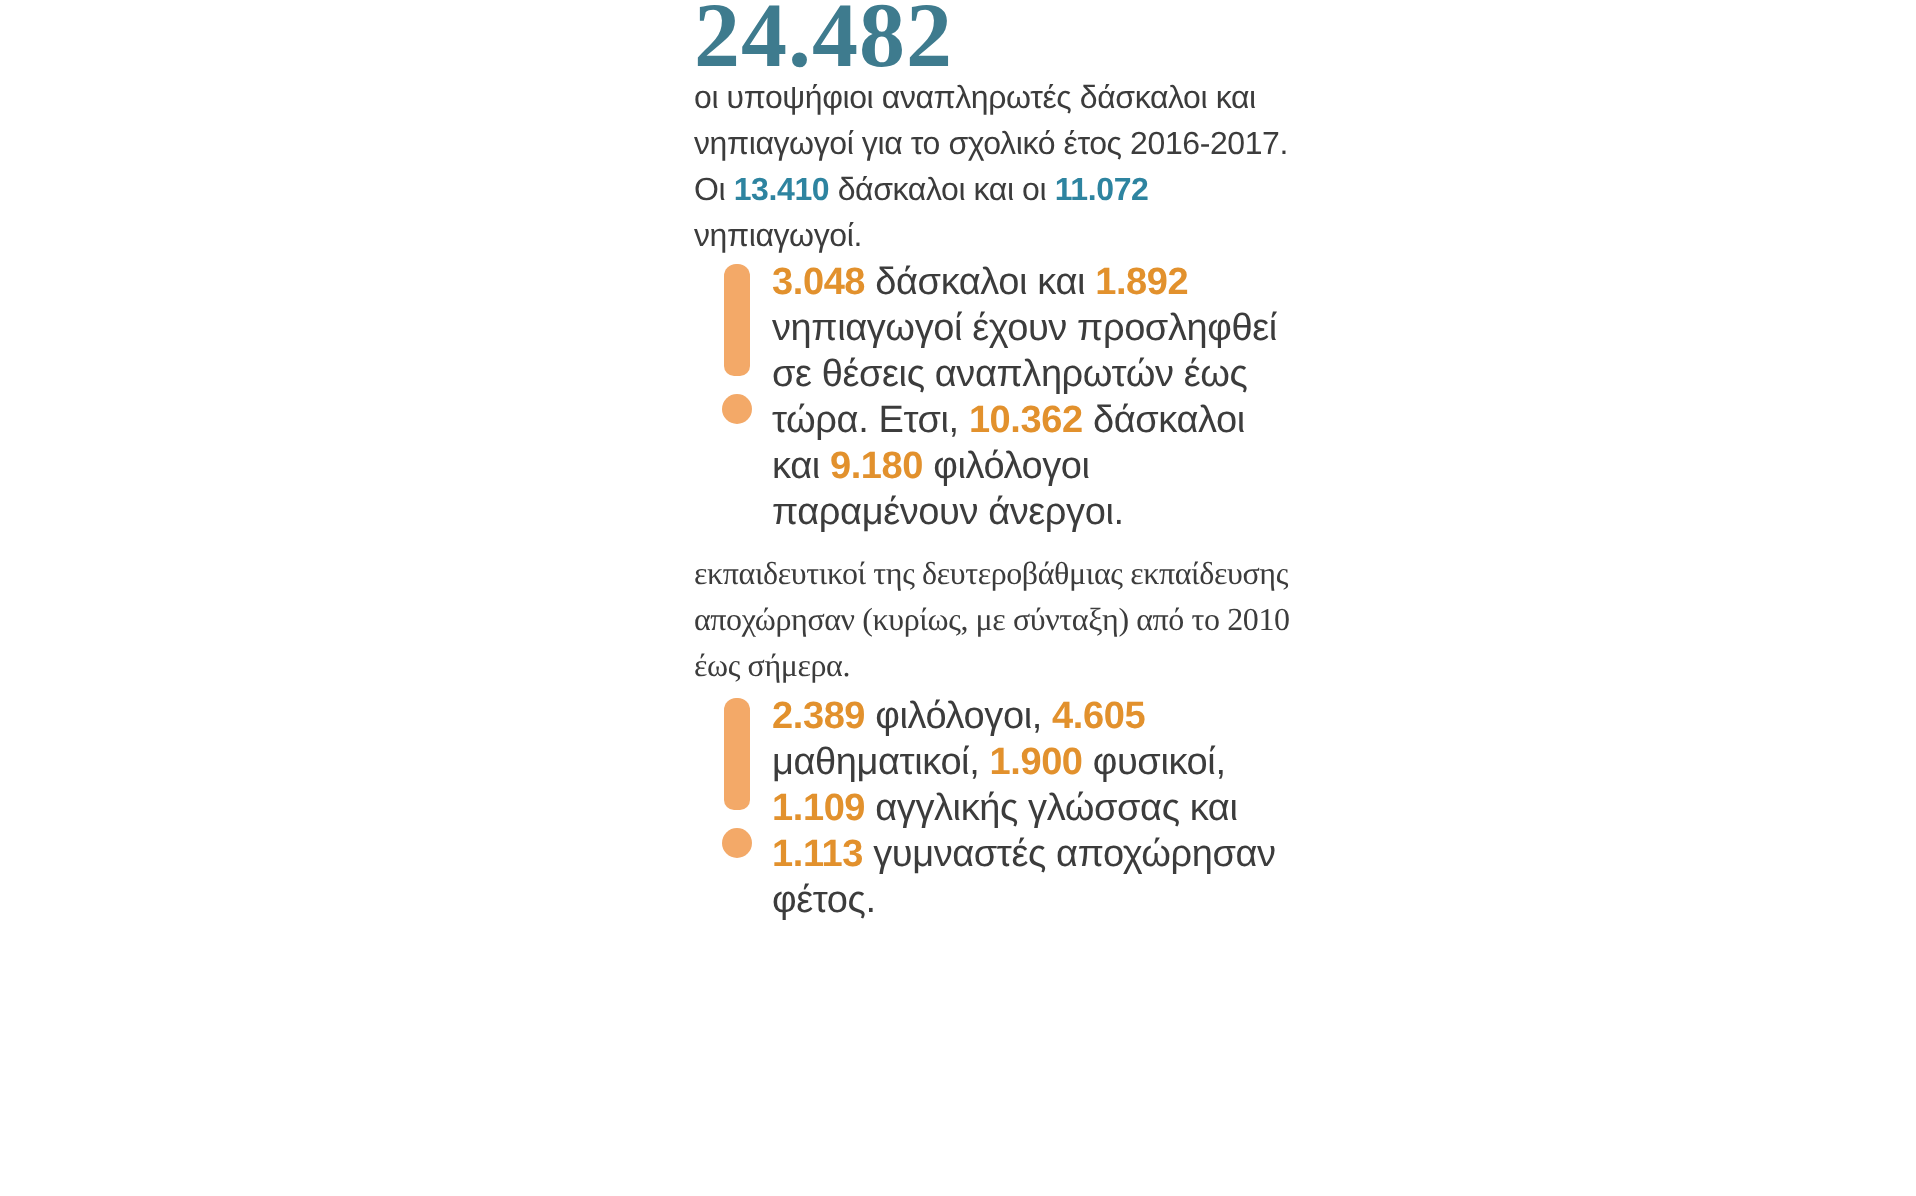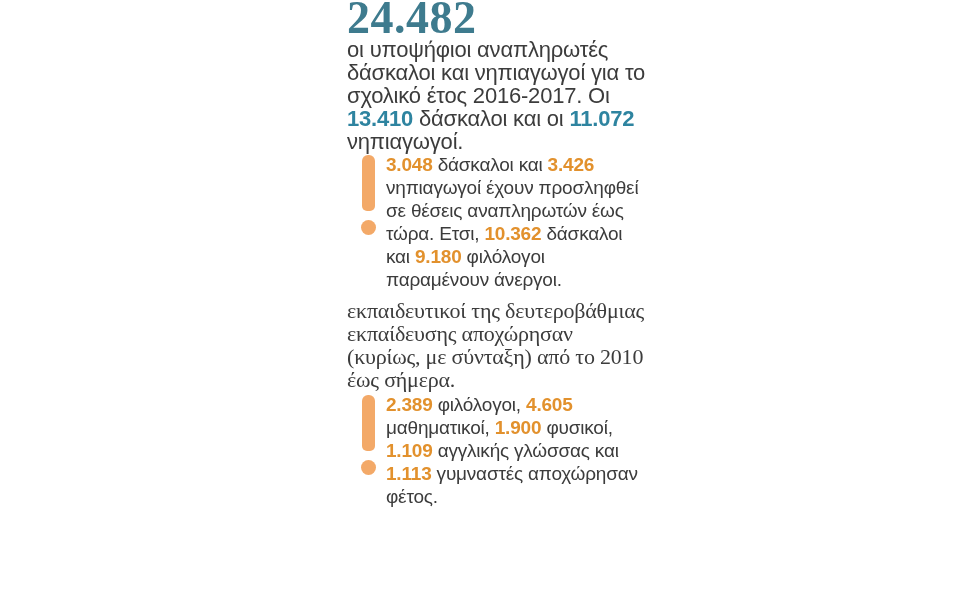--- a/index.html
+++ b/index.html
@@ -32,21 +32,21 @@
     font-family:"Liberation Serif","DejaVu Serif",serif;
     font-weight:700;
     font-size:46px;
     line-height:36px;
     color:var(--teal-big);
     letter-spacing:0.5px;
   }
   .big-number.second{margin-top:4px;}
   .desc{
     margin:2px 0 0 0;
-    font-size:22px;
+    font-size:16px;
     line-height:23px;
     color:var(--body-text);
     letter-spacing:-0.2px;
   }
   .desc.second{margin-top:8px;font-family:Liberation Serif, serif;}
   .note{
     display:flex;
     align-items:flex-start;
     margin:0 0 0 13px;
     gap:10px;
@@ -100,21 +100,21 @@
 
     <p class="big-number">24.482</p>
 
     <p class="desc"><span>οι υποψήφιοι αναπληρωτές δάσκαλοι και νηπιαγωγοί για το σχολικό έτος 2016-2017. Οι </span><span class="seg-teal">13.410</span><span> δάσκαλοι και οι </span><span class="seg-teal">11.072</span><span> νηπιαγωγοί.</span></p>
 
     <div class="note">
       <div class="excl">
         <div class="excl-bar"></div>
         <div class="excl-dot"></div>
       </div>
-      <p class="note-text"><span class="seg-orange">3.048</span><span> δάσκαλοι και </span><span class="seg-orange">3.426</span><span> νηπιαγωγοί έχουν προσληφθεί σε θέσεις αναπληρωτών έως τώρα. Ετσι, </span><span class="seg-orange">10.362</span><span> δάσκαλοι και </span><span class="seg-orange">9.180</span><span> φιλόλογοι παραμένουν άνεργοι.</span></p>
+      <p class="note-text"><span class="seg-orange">3.048</span><span> δάσκαλοι και </span><span class="seg-orange">1.892</span><span> νηπιαγωγοί έχουν προσληφθεί σε θέσεις αναπληρωτών έως τώρα. Ετσι, </span><span class="seg-orange">10.362</span><span> δάσκαλοι και </span><span class="seg-orange">9.180</span><span> φιλόλογοι παραμένουν άνεργοι.</span></p>
     </div>
 
 
     <p class="desc second"><span>εκπαιδευτικοί της δευτεροβάθμιας εκπαίδευσης αποχώρησαν (κυρίως, με σύνταξη) από το 2010 έως σήμερα.</span></p>
 
     <div class="note second">
       <div class="excl">
         <div class="excl-bar"></div>
         <div class="excl-dot"></div>
       </div>

